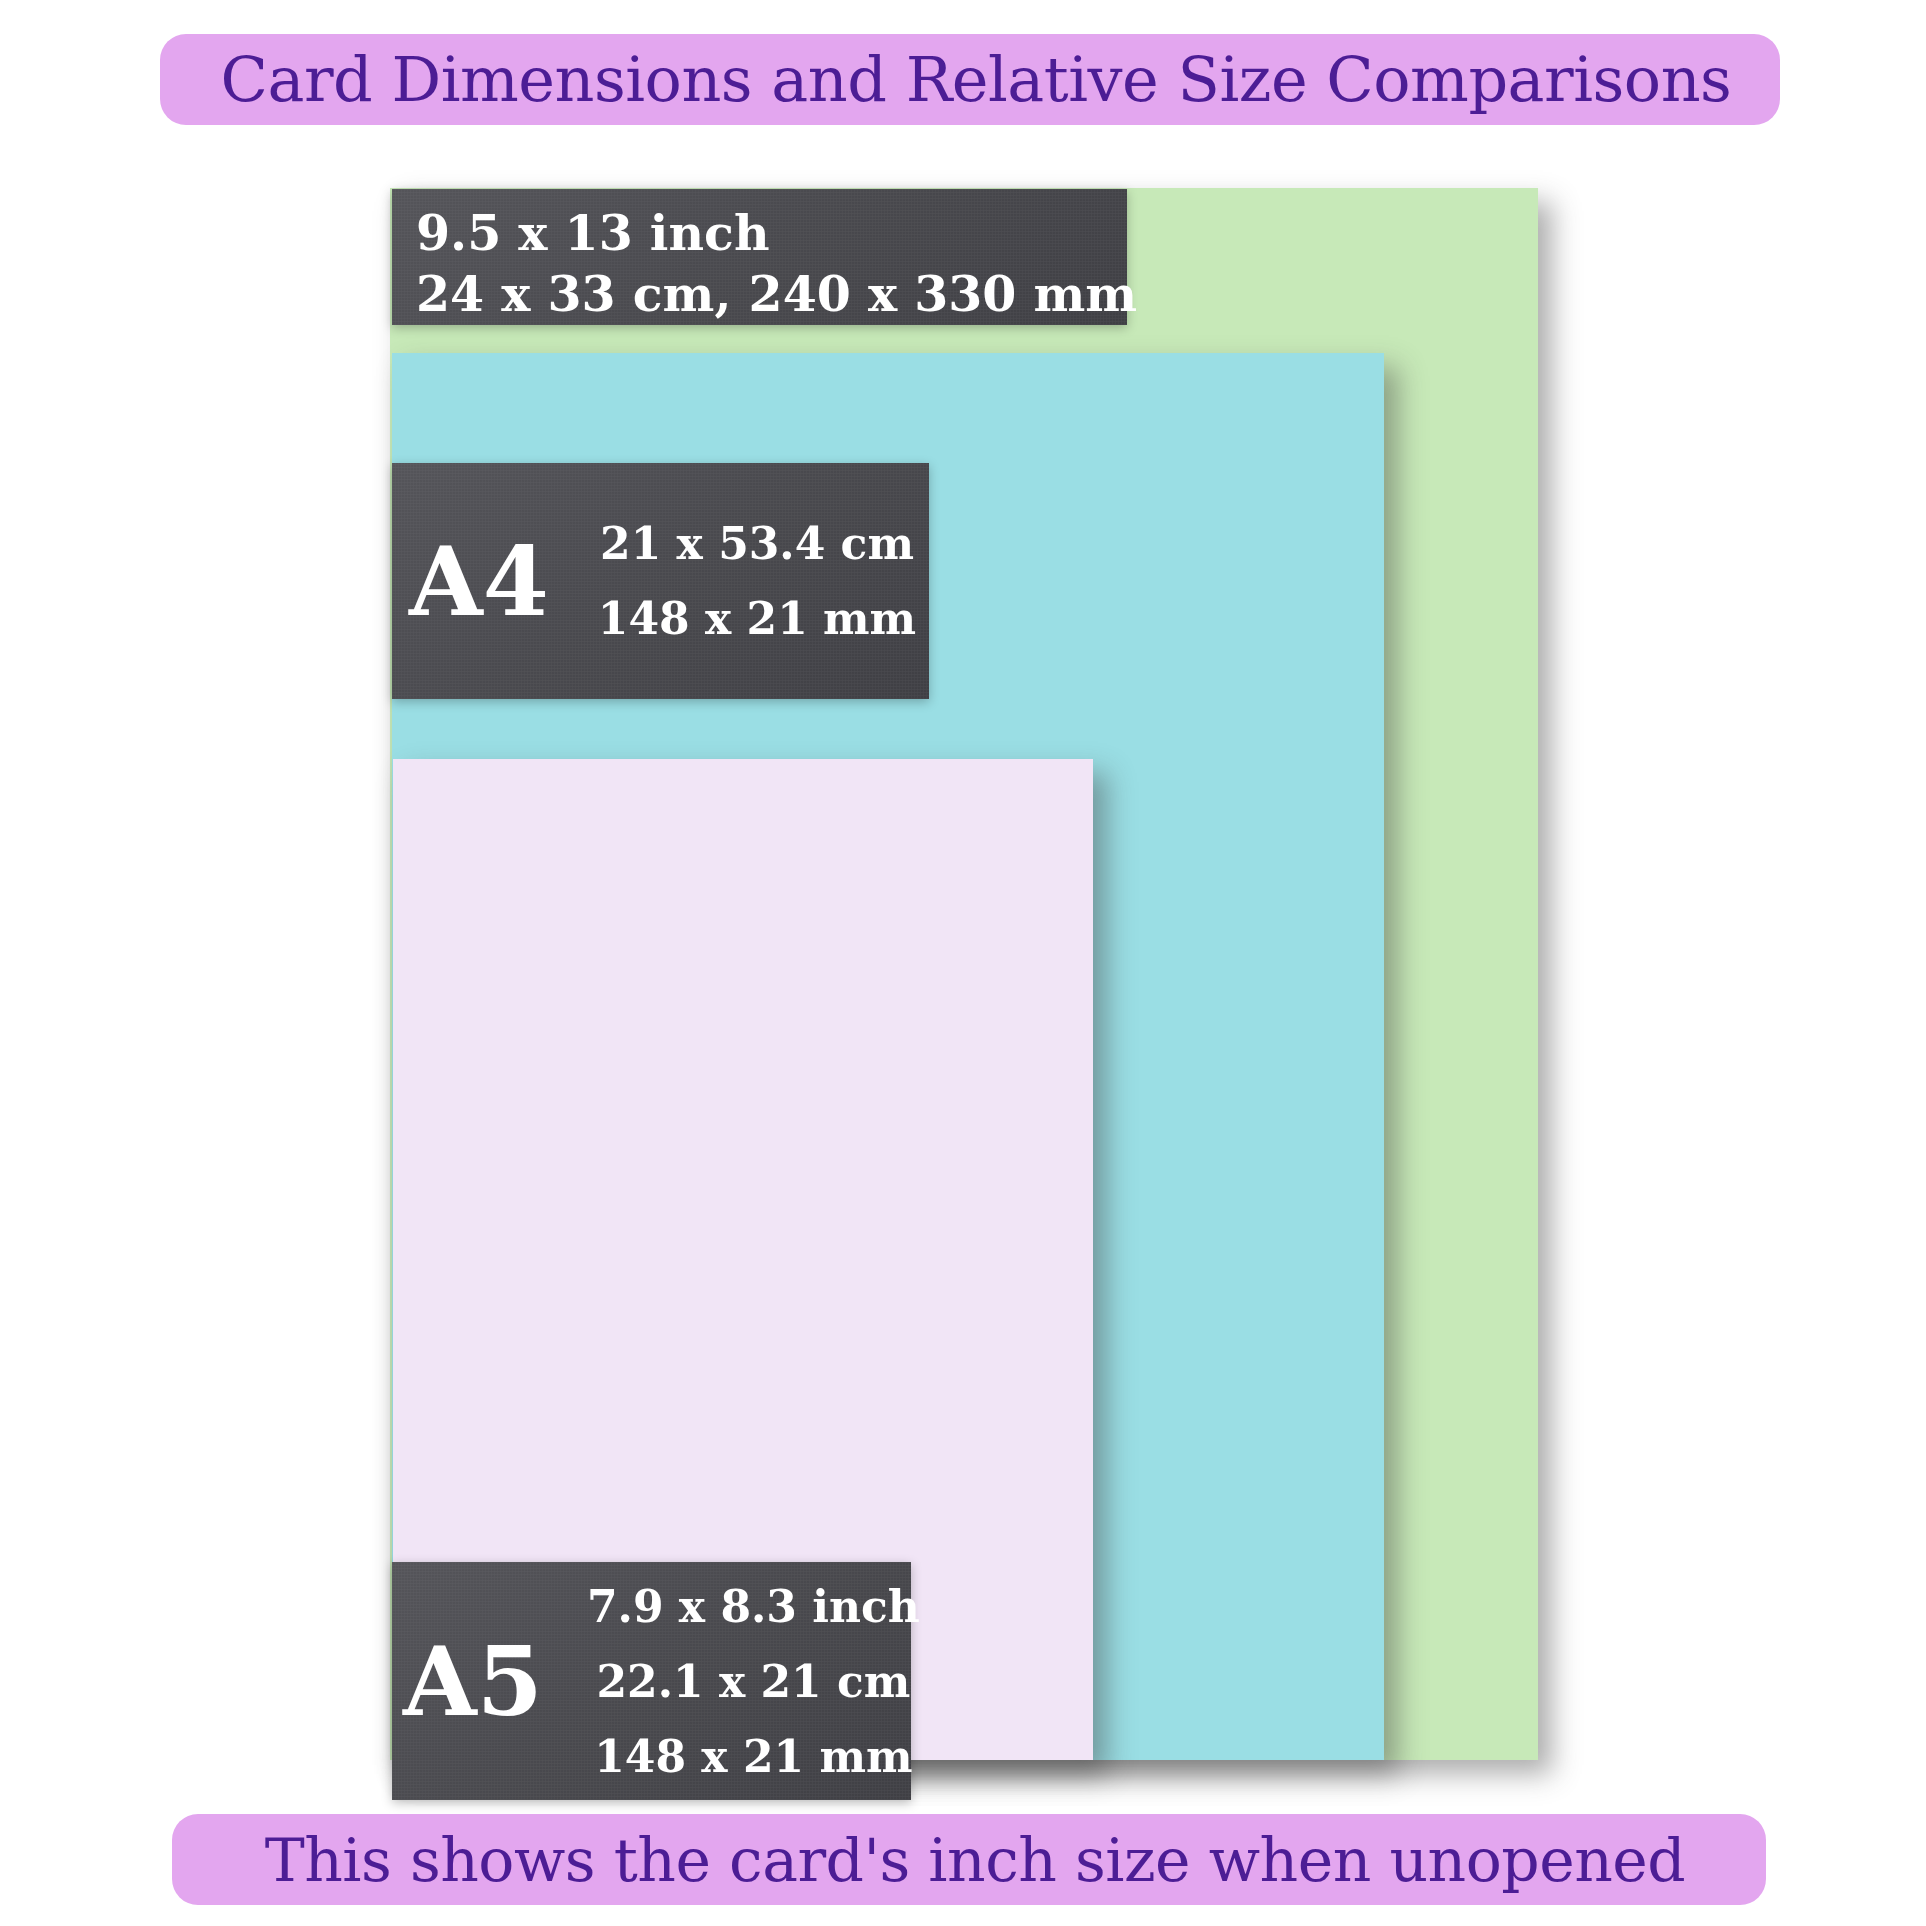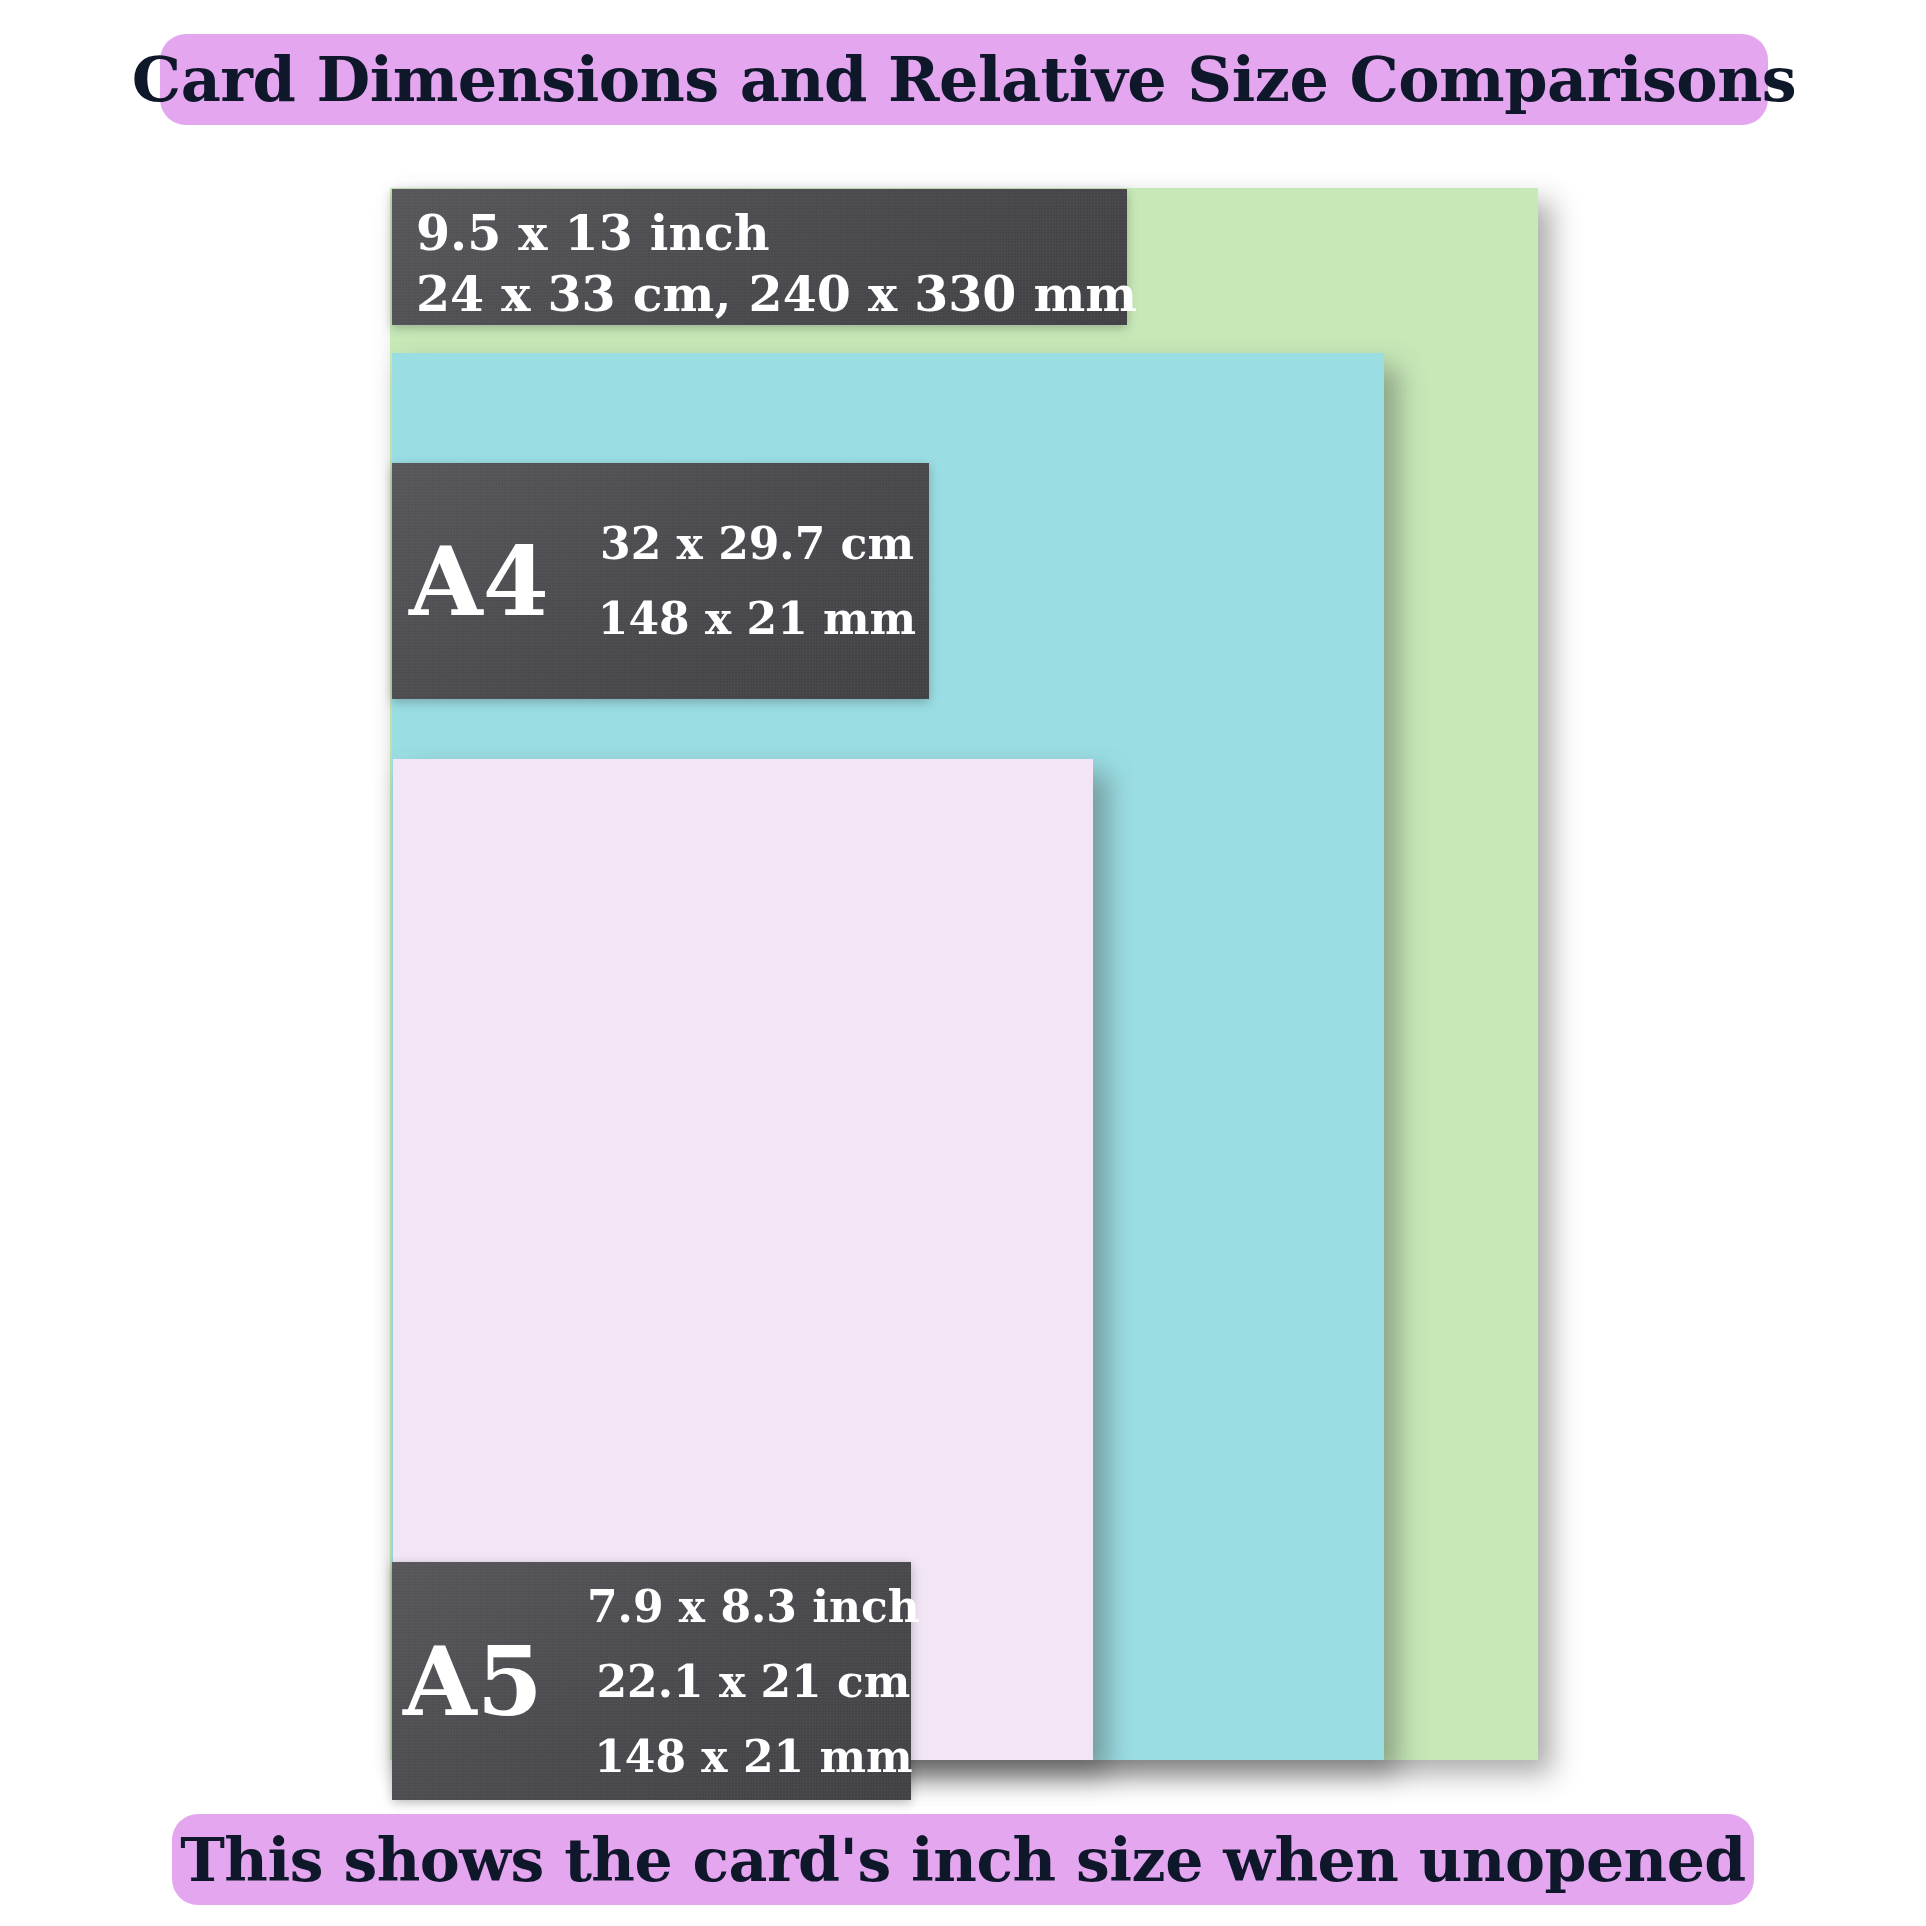--- a/index.html
+++ b/index.html
@@ -16,24 +16,25 @@
   }
 
   
   .banner {
     position: absolute;
     background: #e3a6ef;
     border-radius: 26px;
     display: flex;
     align-items: center;
     justify-content: center;
-    color: #0f172a;
-    font-weight: bold;
+    color: #4c1d95;
+    font-weight: normal;
     letter-spacing: -0.5px;
     white-space: nowrap;
+    padding-left: 12px;
   }
   #title-banner {
     left: 160px;
     top: 34px;
     width: 1608px;
     height: 91px;
     font-size: 62px;
   }
   #footer-banner {
     left: 172px;
@@ -169,21 +170,21 @@
   <div class="sheet" id="sheet-pink"></div>
 
   <div class="label-block" id="label-top">
     <div class="line">9.5 x 13 inch</div>
     <div class="line">24 x 33 cm, 240 x 330 mm</div>
   </div>
 
   <div class="label-block label-series" id="label-a4">
     <div class="series-code">A4</div>
     <div class="series-lines">
-      <div class="line">32 x 29.7 cm</div>
+      <div class="line">21 x 53.4 cm</div>
       <div class="line">148 x 21 mm</div>
     </div>
   </div>
 
   <div class="label-block label-series" id="label-a5">
     <div class="series-code">A5</div>
     <div class="series-lines">
       <div class="line">7.9 x 8.3 inch</div>
       <div class="line">22.1 x 21 cm</div>
       <div class="line">148 x 21 mm</div>

